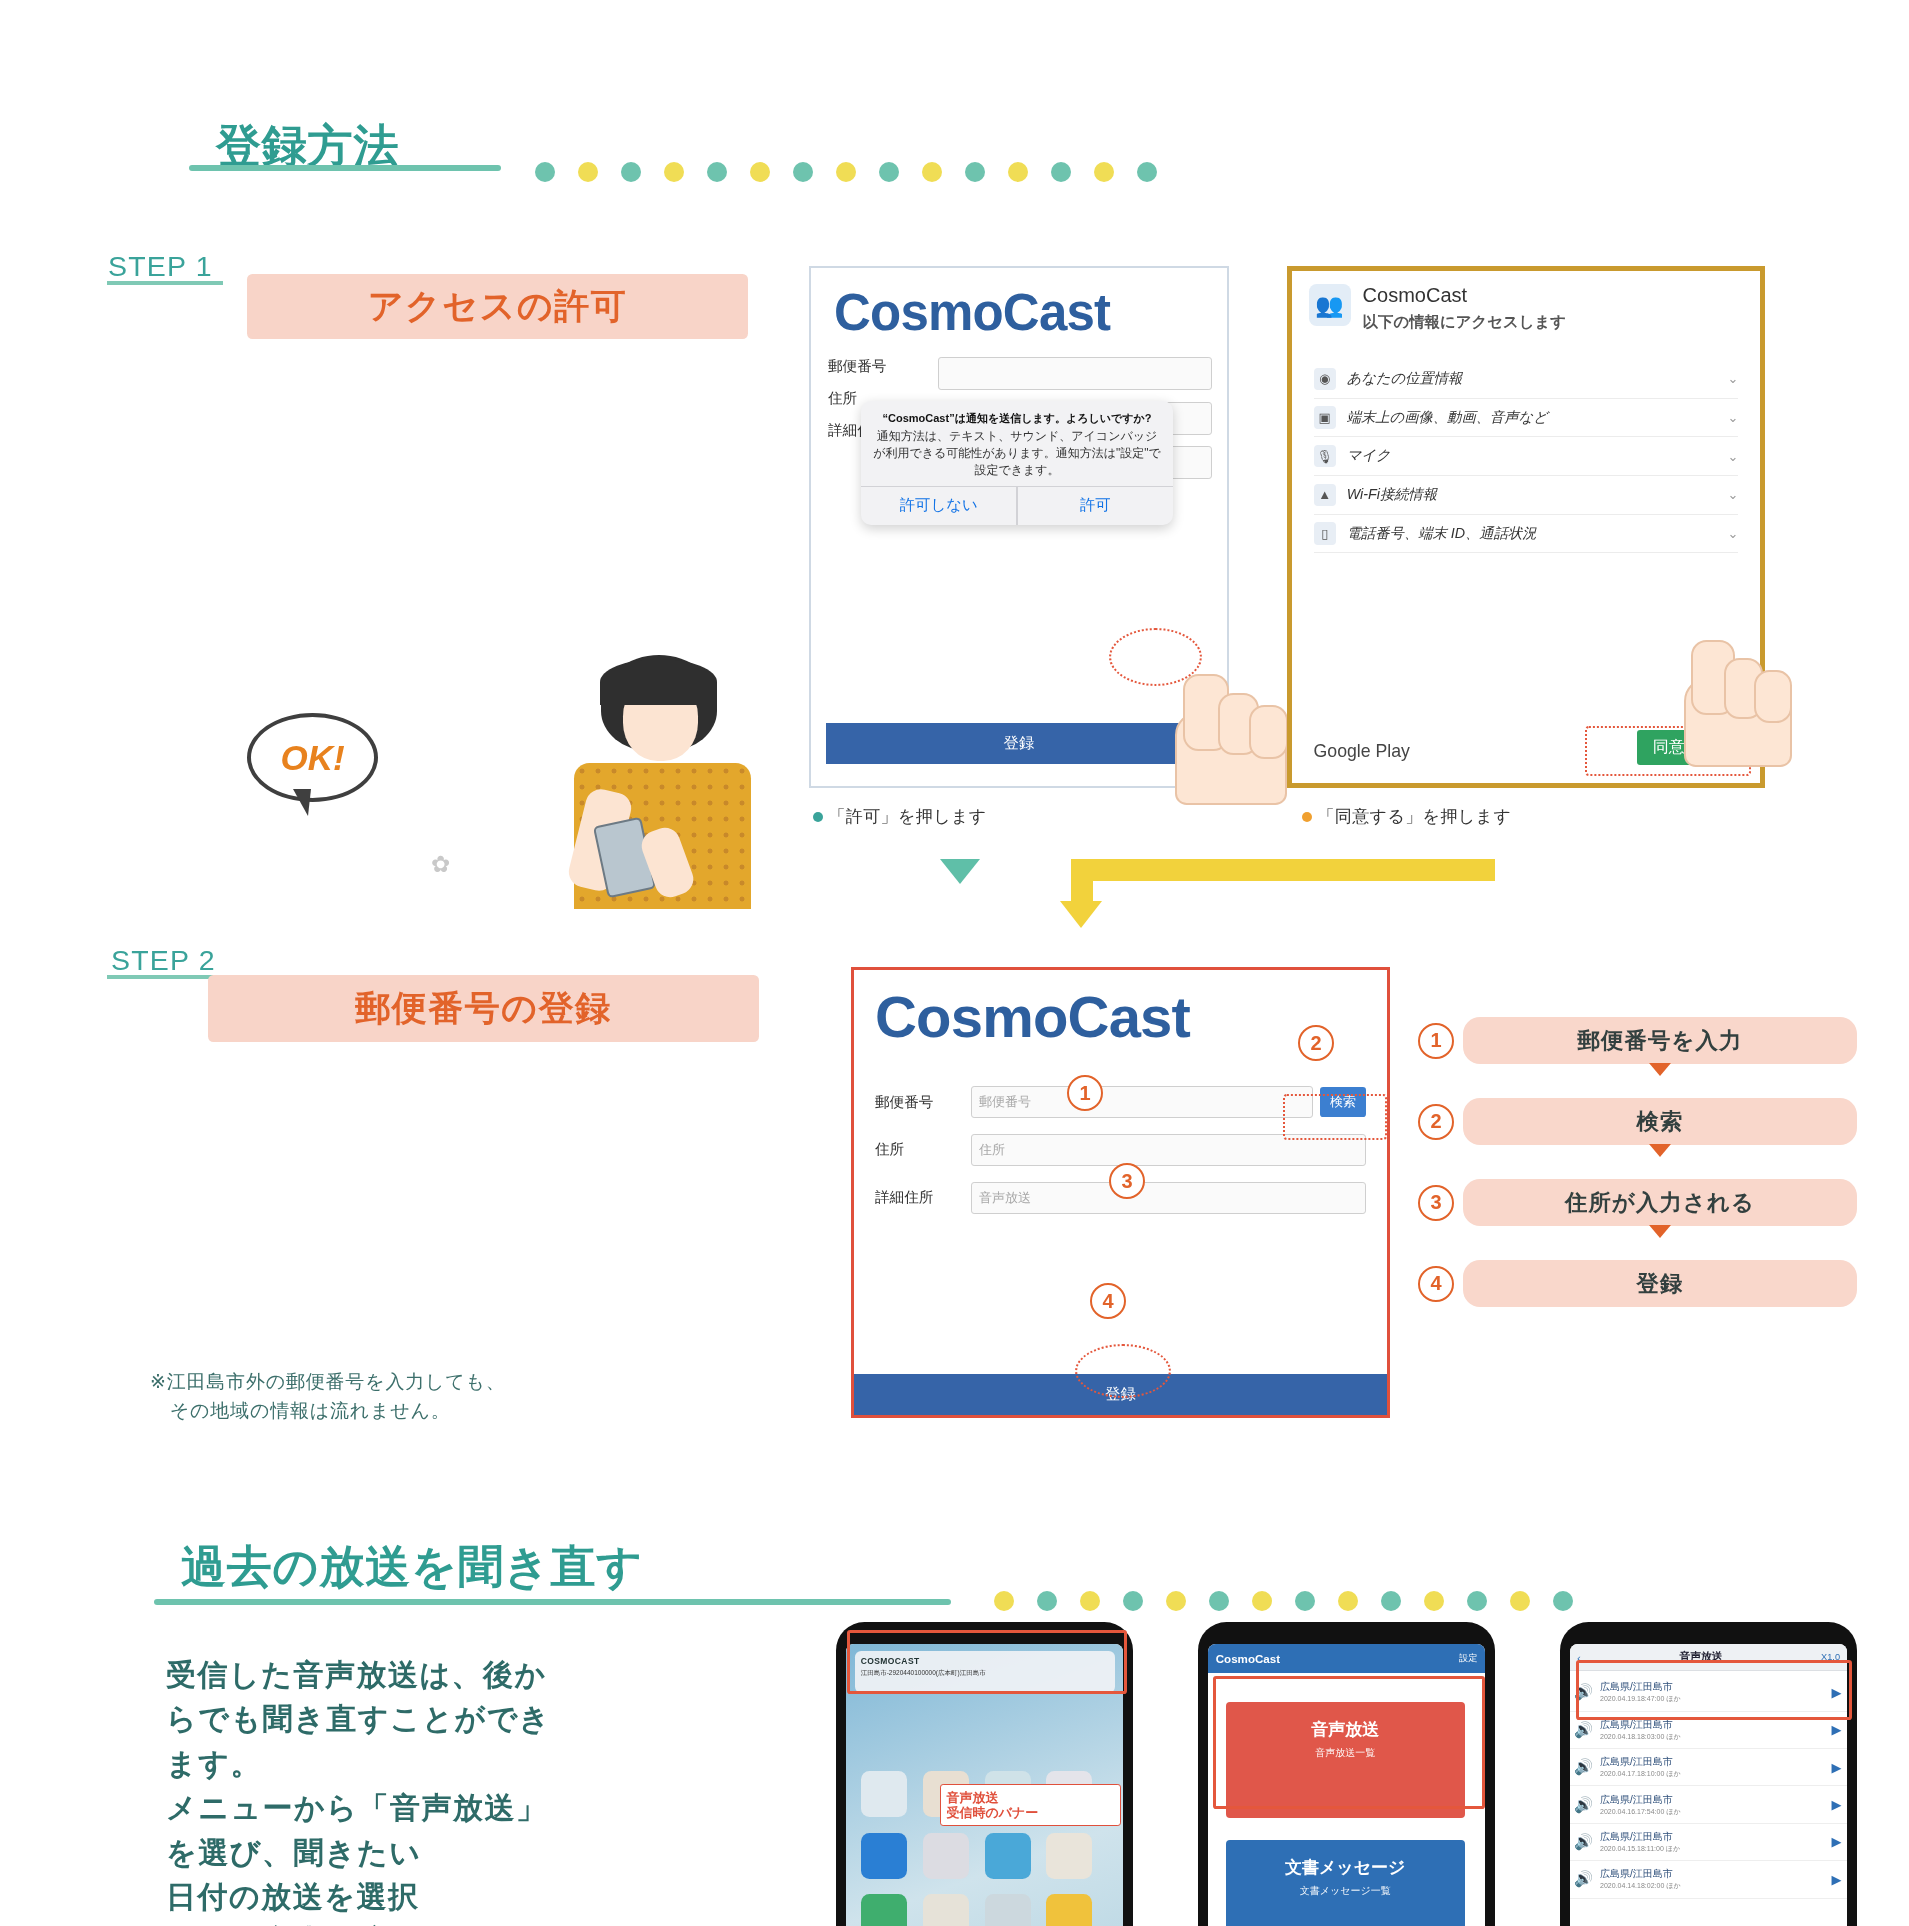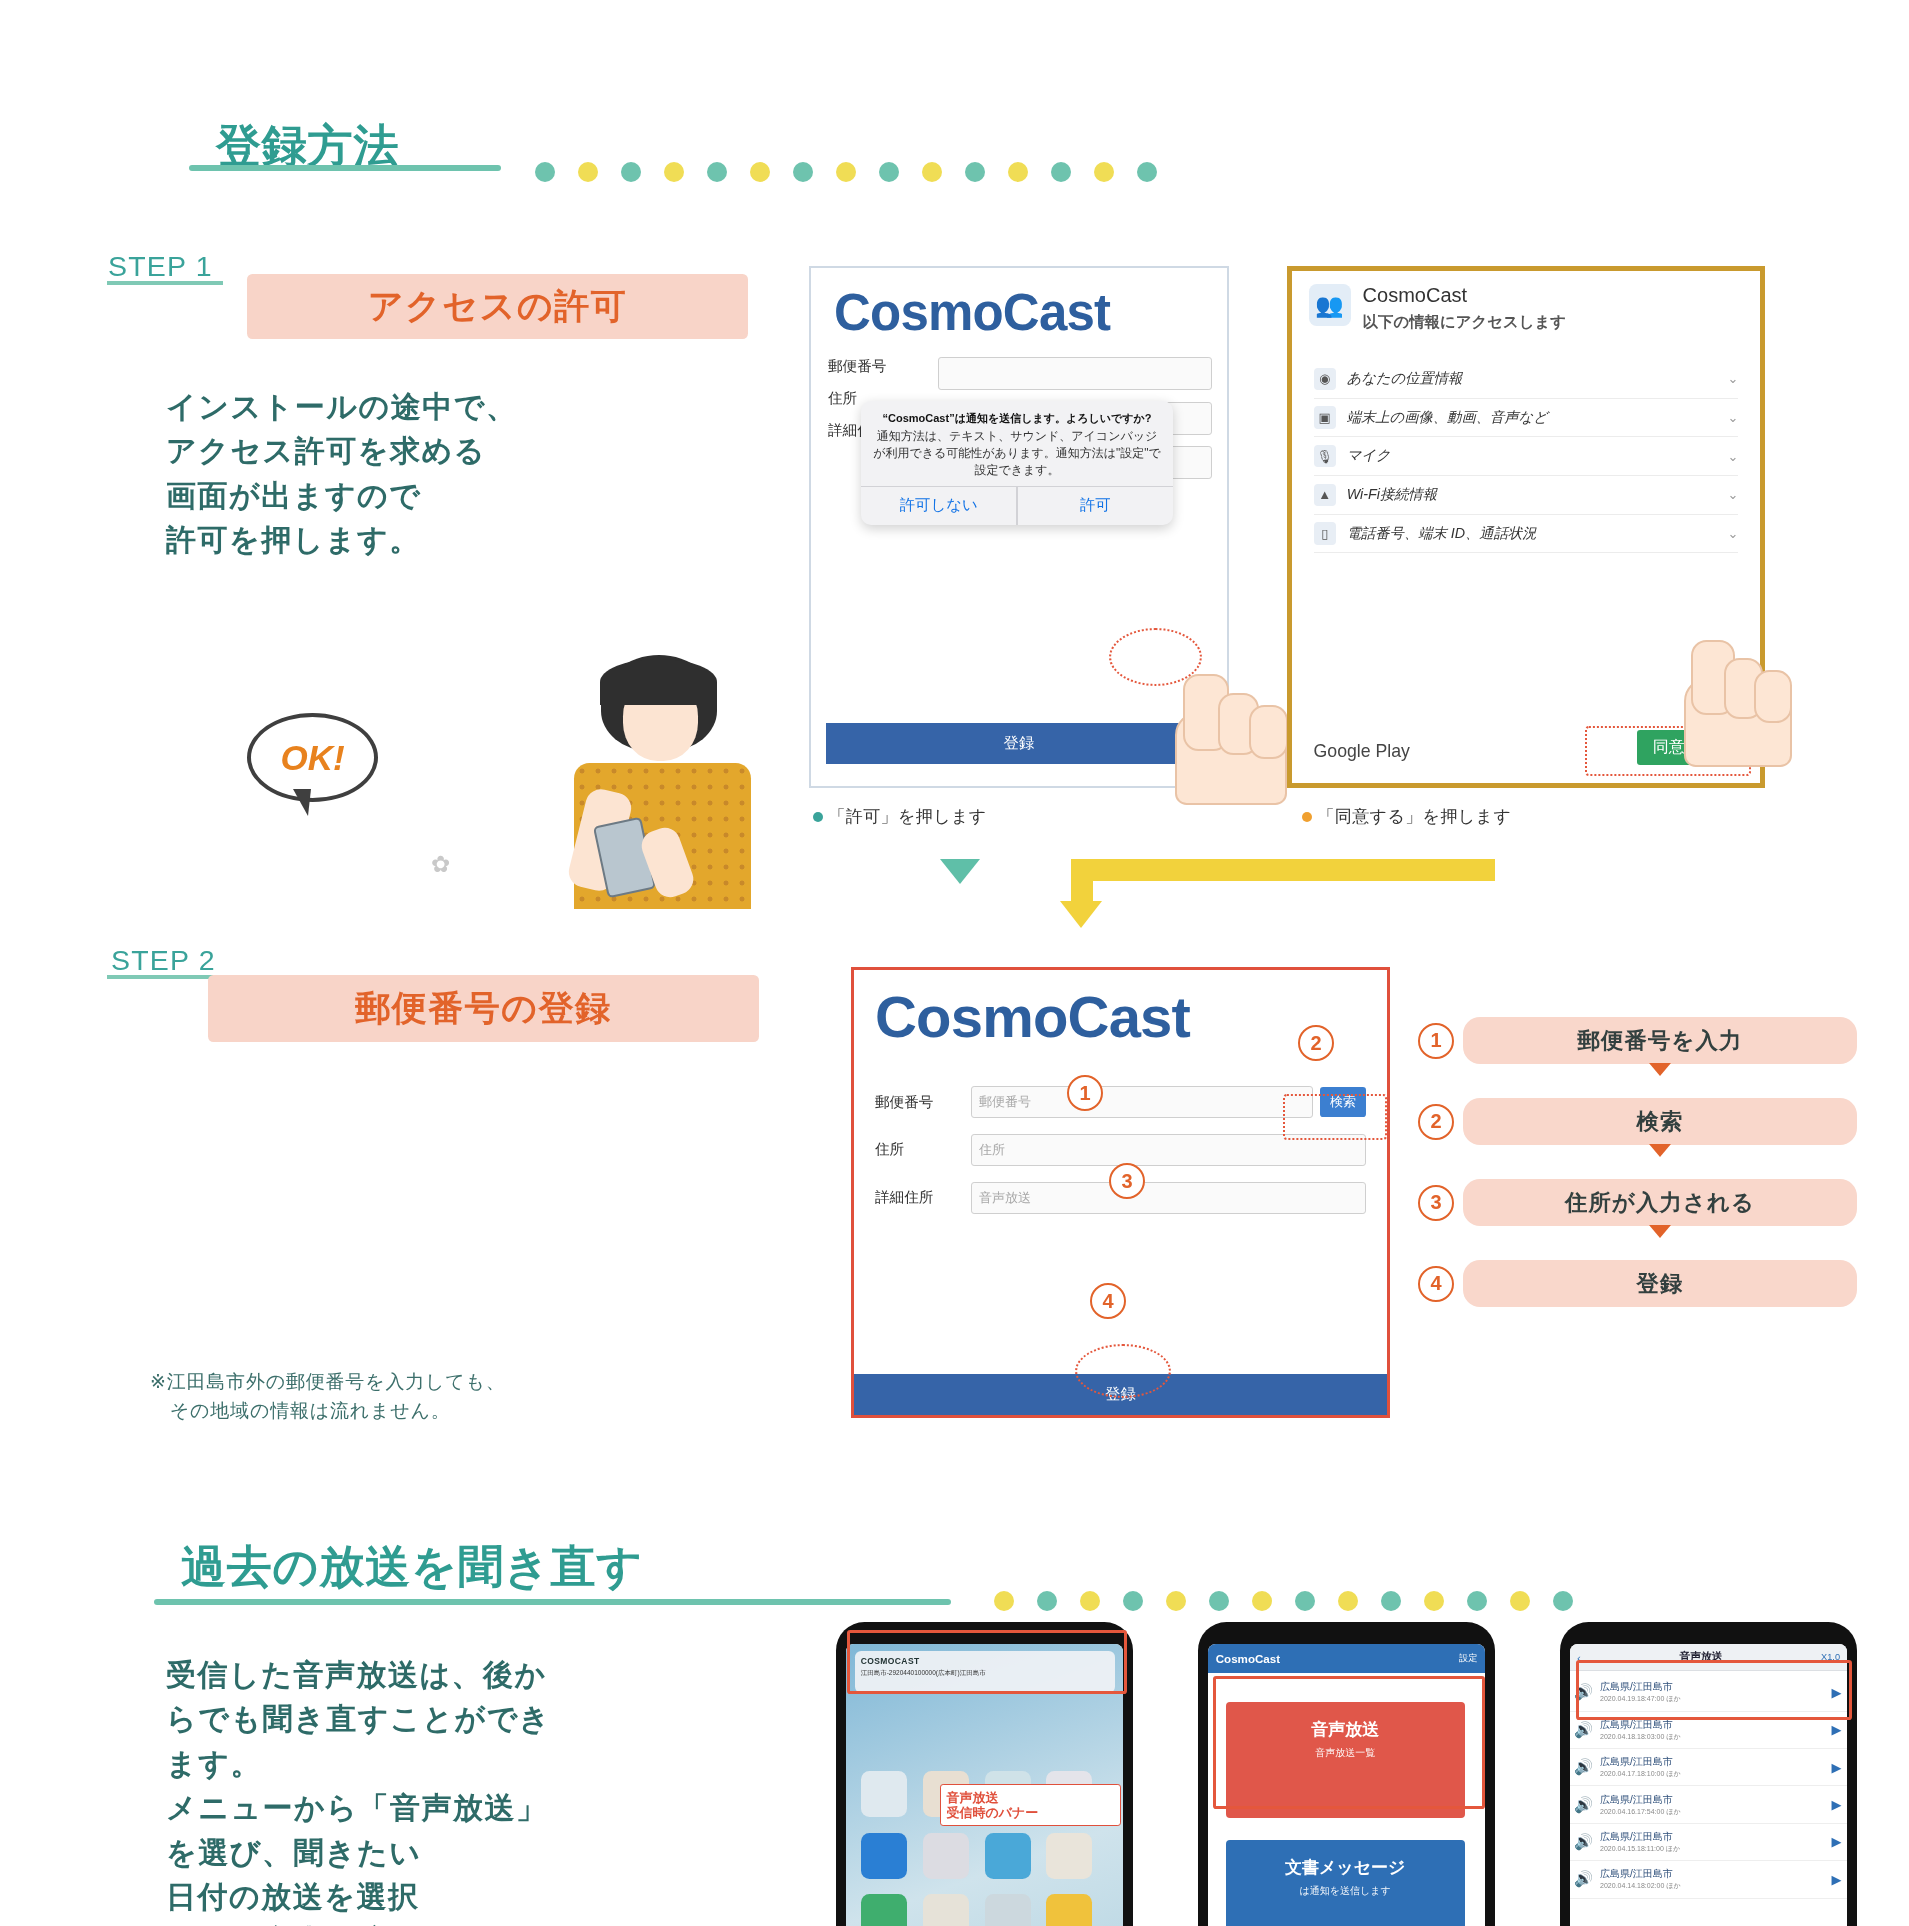--- a/index.html
+++ b/index.html
@@ -181,24 +181,20 @@
     <span class="dot" style="background:#6ec3ae"></span>
       <span class="dot" style="background:#f0dd55"></span>
     <span class="dot" style="background:#6ec3ae"></span>
   </div>
 
   <div class="step-label" style="left:108px;top:250px;">STEP 1</div>
   <div class="step-underline" style="left:107px;top:281px;width:116px;"></div>
 
   <div class="ribbon" style="left:247px;top:274px;width:501px;height:65px;">アクセスの許可</div>
 
-  <div class="body-text" style="left:166px;top:385px;width:616px;">インストールの途中で、
-アクセス許可を求める
-画面が出ますので
-許可を押します。</div>
 
   <div class="ok-bubble" style="left:247px;top:713px;">
     <div class="ell">
         <span class="txt">OK!</span>
       </div>
     <div class="tail"></div>
   </div>
   <div class="flower" style="left:431px;top:851px;">✿</div>
 
   <div class="person" style="left:532px;top:655px;width:262px;height:254px;">
@@ -448,21 +444,21 @@
         <span style="font-size:11.6px;color:#fff;font-weight:bold;">CosmoCast</span>
         <span style="font-size:9.2px;color:#fff;">設定</span>
       </div>
 
       <div class="bcard red" style="left:17.7px;top:58px;width:239px;height:116px;">
         <div class="t1">音声放送</div>
         <div class="t2">音声放送一覧</div>
       </div>
       <div class="bcard blue" style="left:17.7px;top:196px;width:239px;height:116px;">
         <div class="t1">文書メッセージ</div>
-        <div class="t2">は通知を送信します</div>
+        <div class="t2">文書メッセージ一覧</div>
       </div>
 
     </div>
 
   </div>
   <div class="solid-rect" style="left:1213px;top:1676px;width:266px;height:127px;"></div>
 
   <div class="iphone" style="left:1560px;top:1622px;width:297px;height:574px;">
     <div class="scr">
       <div style="position:absolute;left:0;right:0;top:0;height:27px;background:#eef1f4;display:flex;align-items:center;justify-content:space-between;padding:0 7px;box-sizing:border-box;border-bottom:0.8px solid #dcdfe3;">

